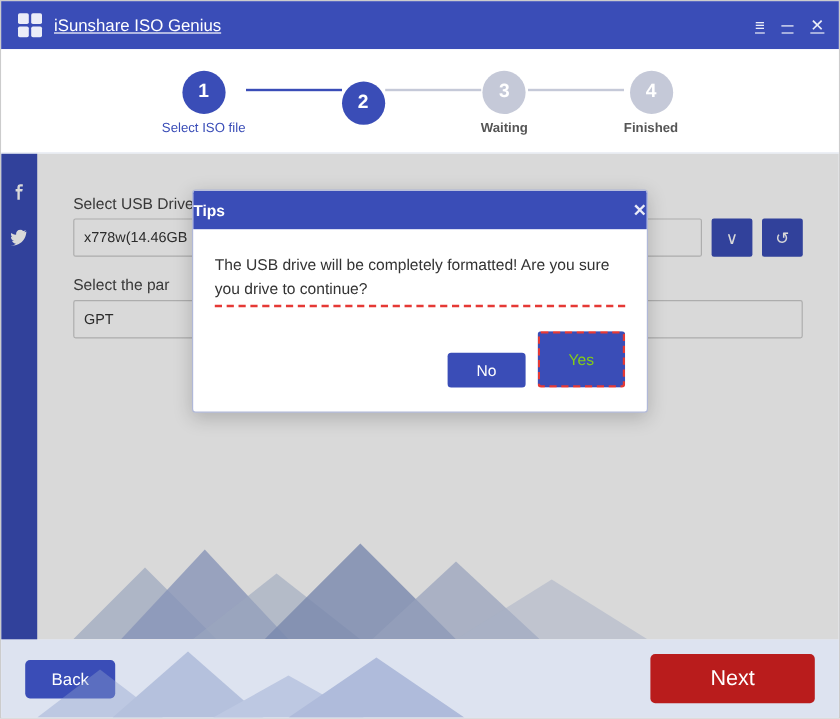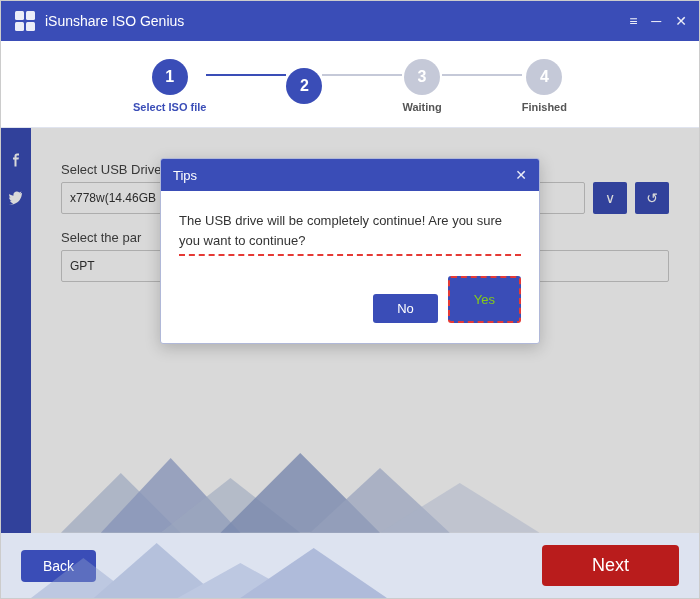--- a/index.html
+++ b/index.html
@@ -22,20 +22,21 @@
 
     
     .title-bar {
       background: #3a4db7;
       color: white;
       height: 40px;
       display: flex;
       align-items: center;
       padding: 0 12px;
       flex-shrink: 0;
+      text-decoration: underline;
     }
 
     .title-bar-logo {
       width: 24px;
       height: 24px;
       margin-right: 8px;
       display: flex;
       align-items: center;
       justify-content: center;
     }
@@ -107,21 +108,21 @@
       font-size: 11px;
       color: #555;
       margin-top: 6px;
       text-align: center;
       max-width: 80px;
       font-weight: bold;
     }
 
     .step-label.active {
       color: #3a4db7;
-      font-weight: 700;
+      font-weight: 400;
     }
 
     .step-connector {
       width: 80px;
       height: 2px;
       background: #3a4db7;
       margin-bottom: 22px;
     }
 
     .step-connector.inactive {
@@ -277,23 +278,23 @@
       border: 1px solid #b0b8d8;
       border-radius: 3px;
       width: 380px;
       box-shadow: 0 4px 16px rgba(0,0,0,0.2);
       overflow: hidden;
     }
 
     .dialog-title-bar {
       background: #3a4db7;
       color: white;
-      padding: 8px 12px;
-      font-size: 13px;
-      font-weight: 400;
+      padding: 8px 0;
+      font-size: 13px;
+      font-weight: 700;
       display: flex;
       align-items: center;
       justify-content: space-between;
     }
 
     .dialog-close {
       cursor: pointer;
       font-size: 14px;
       opacity: 0.9;
     }
@@ -447,21 +448,21 @@
       </div>
     </div>
 
     <div class="dialog-overlay">
       <div class="dialog">
         <div class="dialog-title-bar">
           <span>Tips</span>
           <span class="dialog-close">✕</span>
         </div>
         <div class="dialog-body">
-          <p class="dialog-message">The USB drive will be completely continue! Are you sure you want to continue?</p>
+          <p class="dialog-message">The USB drive will be completely formatted! Are you sure you drive to continue?</p>
           <hr class="dialog-underline">
           <div class="dialog-buttons">
             <button class="btn-no">No</button>
             <button class="btn-yes">Yes</button>
           </div>
         </div>
       </div>
     </div>
   </div>
 

